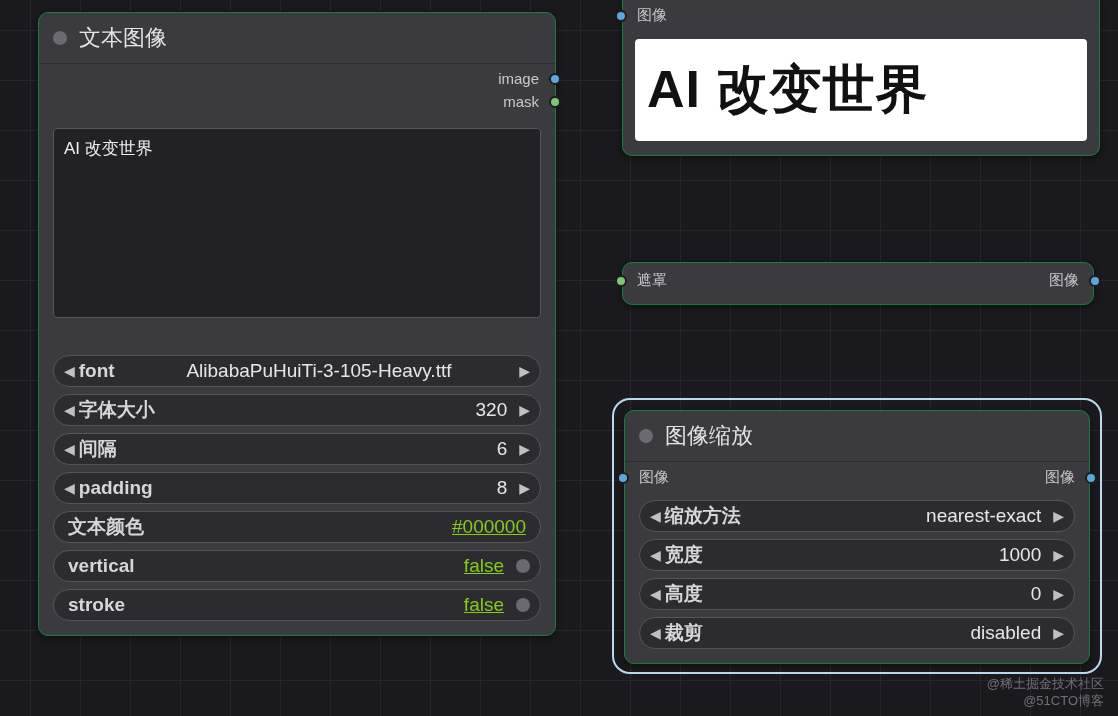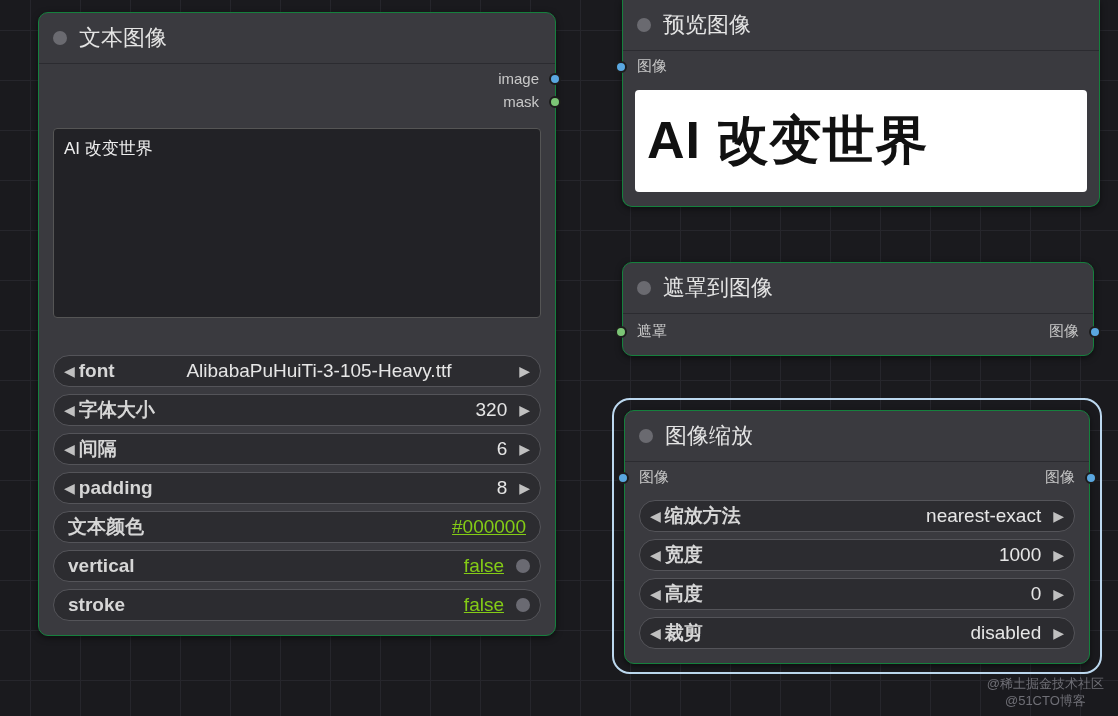--- a/index.html
+++ b/index.html
@@ -137,21 +137,21 @@
     align-items: center;
     padding: 6px 6px 6px 6px;
   }
 
   .watermark {
     position: absolute;
     right: 14px;
     bottom: 6px;
     font-size: 13px;
     color: #6f6f76;
-    text-align: center;
+    text-align: right;
     line-height: 1.3;
   }
 </style>
 </head>
 <body>
 
 <div class="grid-bg"></div>
 
 <svg class="wires">
   <path d="M 555 98 C 600 98, 600 78, 634 78" stroke="#5aa7e0" stroke-width="4" fill="none"></path>
@@ -229,42 +229,34 @@
     <div class="widget textwidget">
       <span class="wlabel">stroke</span>
       <span class="spacer"></span>
       <span class="wvalue">false</span>
       <span class="toggle-dot"></span>
     </div>
   </div>
 </div>
 
 <div class="node" style="left:622px; top:0px; width:478px; border-top-left-radius:0; border-top-right-radius:0; border-top:none;">
-  <div class="node-header">
-    <span class="dot"></span>
-    <span>预览图像</span>
-  </div>
   <div class="inputs-row" style="padding-left:4px;">
     <div class="input-row">
       <span class="port blue in"></span>
       <span>图像</span>
     </div>
   </div>
   <div class="node-body" style="padding:8px 12px 14px;">
     <div class="preview-image">
       <span>AI 改变世界</span>
     </div>
   </div>
 </div>
 
 <div class="node" style="left:622px; top:262px; width:472px;">
-  <div class="node-header">
-    <span class="dot"></span>
-    <span>遮罩到图像</span>
-  </div>
   <div class="inputs-row" style="padding:8px 4px 14px 4px;text-align:right;">
     <div class="input-row">
       <span class="port green in"></span>
       <span>遮罩</span>
     </div>
     <div class="output-row">
       <span>图像</span>
       <span class="port blue out"></span>
     </div>
   </div>

